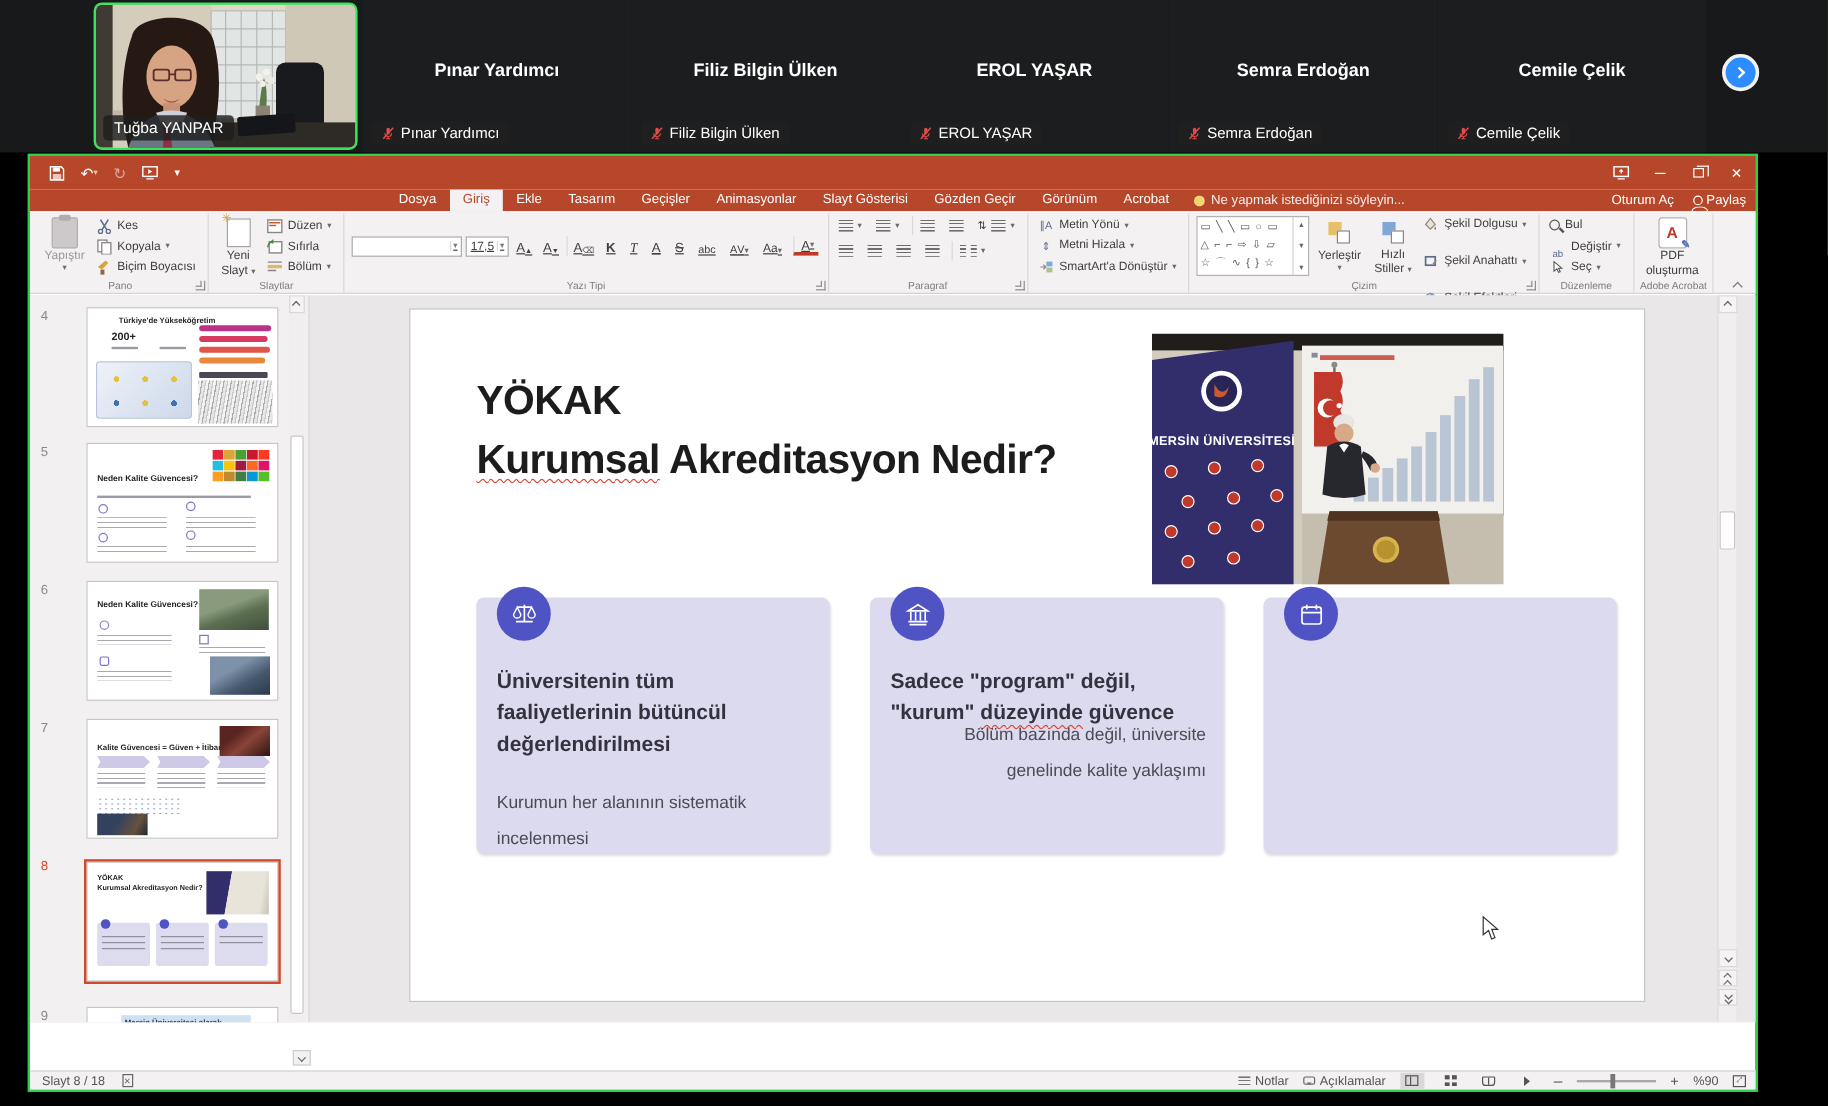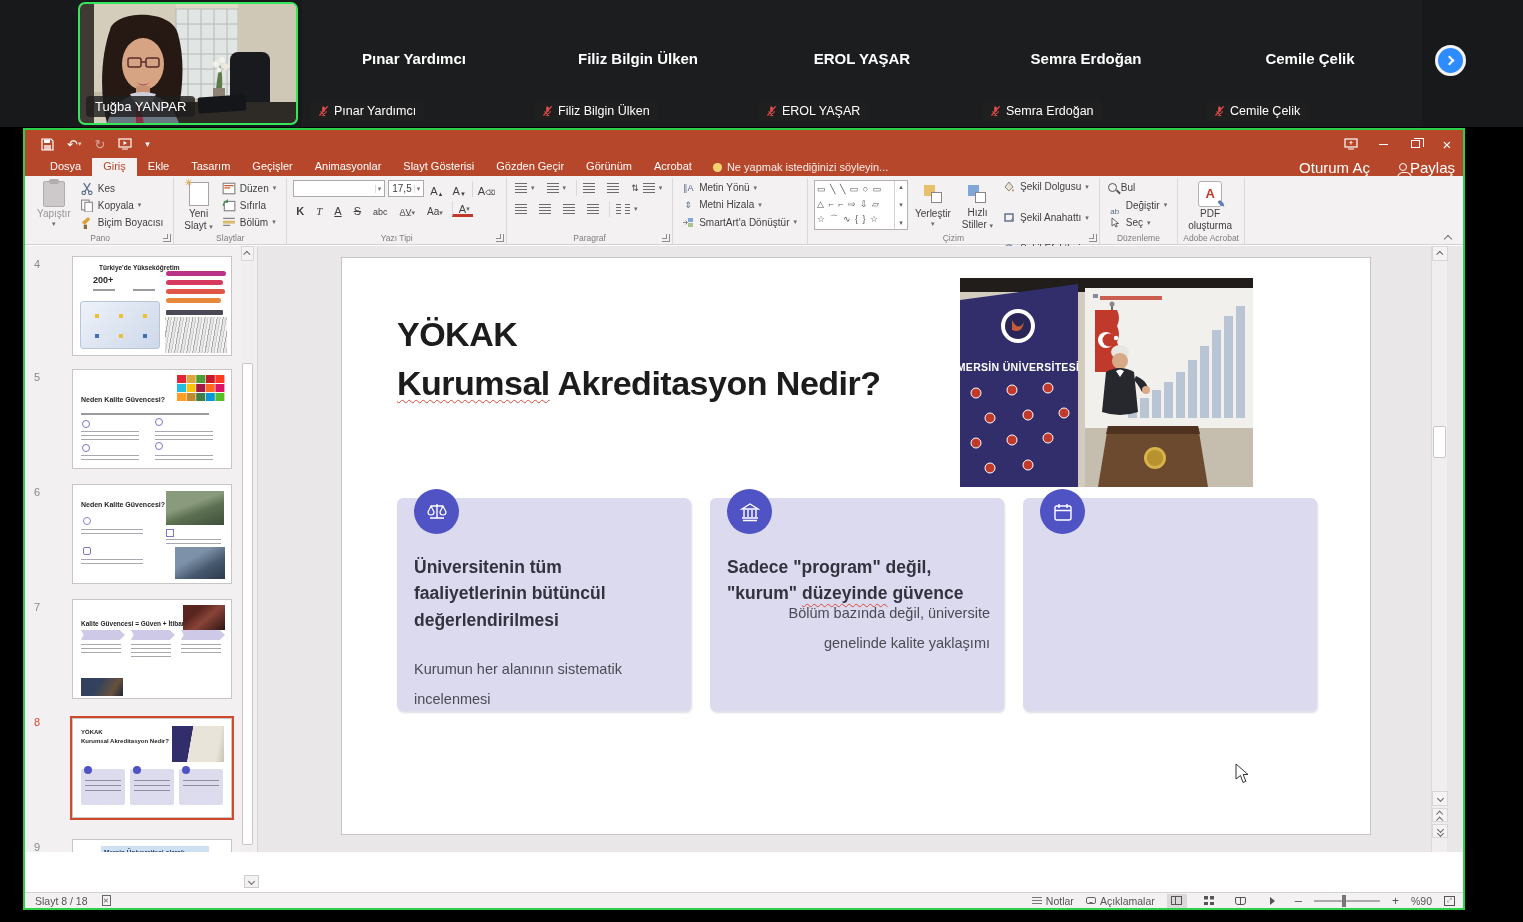--- a/index.html
+++ b/index.html
@@ -25,26 +25,26 @@
   .qat { display:flex; align-items:center; gap:13px; padding-left:16px; z-index:2; font-size:13px; }
   .qat .gi { display:inline-flex; align-items:center; }
   .win-title { position:absolute; left:0; right:0; top:7px; text-align:center; font-size:11.5px; color:#fff; }
   .win-controls { position:absolute; right:0; top:0; height:28px; display:flex; z-index:2; }
   .wc { width:32px; height:28px; display:flex; align-items:center; justify-content:center; color:#fff; font-size:13px; cursor:pointer; }
   .restore-glyph { width:9px; height:8px; border:1px solid #fff; position:relative; }
   .restore-glyph:before { content:""; position:absolute; left:2px; top:-3px; width:9px; height:8px; border:1px solid #fff; border-left:none; border-bottom:none; }
   .min-glyph { width:9px; height:1px; background:#fff; }
 
   
-  .tabrow { height:18px; background:#b7472a; display:flex; align-items:stretch; padding-left:14px; position:relative; }
+  .tabrow { height:18px; background:#b7472a; display:flex; align-items:stretch; padding-left:14px; position:relative;justify-content:center; }
   .tab { color:#fff; font-size:11px; padding:2px 11px 0; cursor:pointer; }
   .tab.active { background:#f3f1f2; color:#b7472a; }
   .tellme { display:flex; align-items:center; gap:5px; color:rgba(255,255,255,.9); font-size:11px; padding:0 10px; }
   .bulb { width:9px; height:9px; border-radius:50%; background:#f5d36b; border:1px solid #fff3; }
-  .tab-right { position:absolute; right:8px; top:0; height:18px; display:flex; align-items:center; gap:29px; color:#fff; font-size:15px; }
+  .tab-right { position:absolute; right:8px; top:0; height:18px; display:flex; align-items:center; gap:16px; color:#fff; font-size:11px; }
   .person-ic { width:8px; height:8px; border-radius:50%; border:1.5px solid #fff; position:relative; margin-right:3px; }
   .person-ic:after { content:""; position:absolute; left:-3px; top:8px; width:13px; height:6px; border:1.5px solid #fff; border-bottom:none; border-radius:6px 6px 0 0; }
 
   
   .ribbon { position:relative; height:69px; background:#f3f1f2; border-bottom:1px solid #d5d2d3; display:flex; padding:2px 0 0 2px; color:#3f3f3f; }
   .grp { position:relative; display:flex; gap:3px; padding:2px 8px 14px 6px; border-right:1px solid #dcd8d9; }
   .grp-label { position:absolute; bottom:1px; left:0; right:0; text-align:center; font-size:8.5px; color:#817c7d; }
   .launcher { position:absolute; right:2px; bottom:2px; width:8px; height:8px; border-right:1px solid #908b8c; border-bottom:1px solid #908b8c; }
   .launcher:before { content:""; position:absolute; right:1px; bottom:1px; width:4px; height:4px; border-right:1px solid #908b8c; border-bottom:1px solid #908b8c; transform:translate(-1px,-1px); }
   .rlarge { display:flex; flex-direction:column; align-items:center; font-size:10px; line-height:1.15; text-align:center; padding:2px 4px 0; cursor:pointer; }
@@ -125,21 +125,21 @@
   .ps-thumb { position:absolute; top:117px; left:1px; width:11px; height:482px; background:#fff; border:1px solid #cac7c8; border-radius:2px; }
   .chev-up-s { width:5px; height:5px; border-left:1.3px solid #666; border-top:1.3px solid #666; transform:rotate(45deg) translateY(1px); }
   .chev-dn-s { width:5px; height:5px; border-left:1.3px solid #666; border-top:1.3px solid #666; transform:rotate(225deg); }
 
   
   .slide-area { position:absolute; left:234px; top:0; width:1188px; height:606px; }
   .slide { position:absolute; left:83px; top:12px; width:1028px; height:576px; background:#fff; box-shadow:0 0 0 1px #c8c5c6; }
   .slide-title { position:absolute; left:55px; top:52px; font-size:34px; font-weight:bold; color:#1c1c1c; letter-spacing:-0.5px; line-height:1.45; }
   .wavy { text-decoration-line:underline; text-decoration-style:wavy; text-decoration-color:#d84a3a; text-decoration-thickness:1px; text-underline-offset:4px; }
   .slide-photo { position:absolute; left:618px; top:20px; width:293px; height:209px; }
-  .cards { position:absolute; left:55px; top:240px; display:flex; gap:19px; }
+  .cards { position:absolute; left:55px; top:240px; display:flex; gap:34px; }
   .card { position:relative; width:294px; height:213px; background:#dcdaee; border-radius:6px; box-shadow:1px 2px 2px rgba(120,120,150,.25); }
   .card-ic { position:absolute; left:17px; top:-9px; width:45px; height:45px; border-radius:50%; background:#5053c4; display:flex; align-items:center; justify-content:center; }
   .card h3 { position:absolute; left:17px; top:56px; right:16px; font-size:17.5px; color:#33323e; line-height:1.5; font-weight:bold; }
   .card p { position:absolute; left:17px; top:156px; right:14px; font-size:14.5px; color:#4b4a55; line-height:2.1; }
   .card.c2 p, .card.c3 p { top:100px;text-align:right; }
   .card.c3 h3 { top:60px; }
   .card.c3 p { top:96px; }
   .cursor { position:absolute; left:893px; top:505px; }
 
   
@@ -412,21 +412,21 @@
               <path d="M1,2 h10 M1,5 h10 M1,8 h6" stroke="#8a8586"></path>
               <rect x="1" y="4" width="10" height="2.4" fill="#d9b96a"></rect>
             </svg>
           <span>Bölüm</span>
             <span class="dd">▾</span>
         </div>
       </div>
       <div class="grp-label">Slaytlar</div>
     </div>
 
-    <div class="grp" style="flex-direction:column;gap:4px;">
+    <div class="grp" style="flex-direction:row;gap:4px;text-decoration:underline;">
       <div style="display:flex;gap:3px;align-items:center;">
         <div class="combo" style="width:92px;">
             <span class="arr">▾</span>
           </div>
         <div class="combo" style="width:36px;">
             <span>17,5</span>
             <span class="arr">▾</span>
           </div>
         <span class="fontbtn">A<span style="font-size:6px;">▲</span></span>
         <span class="fontbtn">A<span style="font-size:6px;">▼</span></span>

